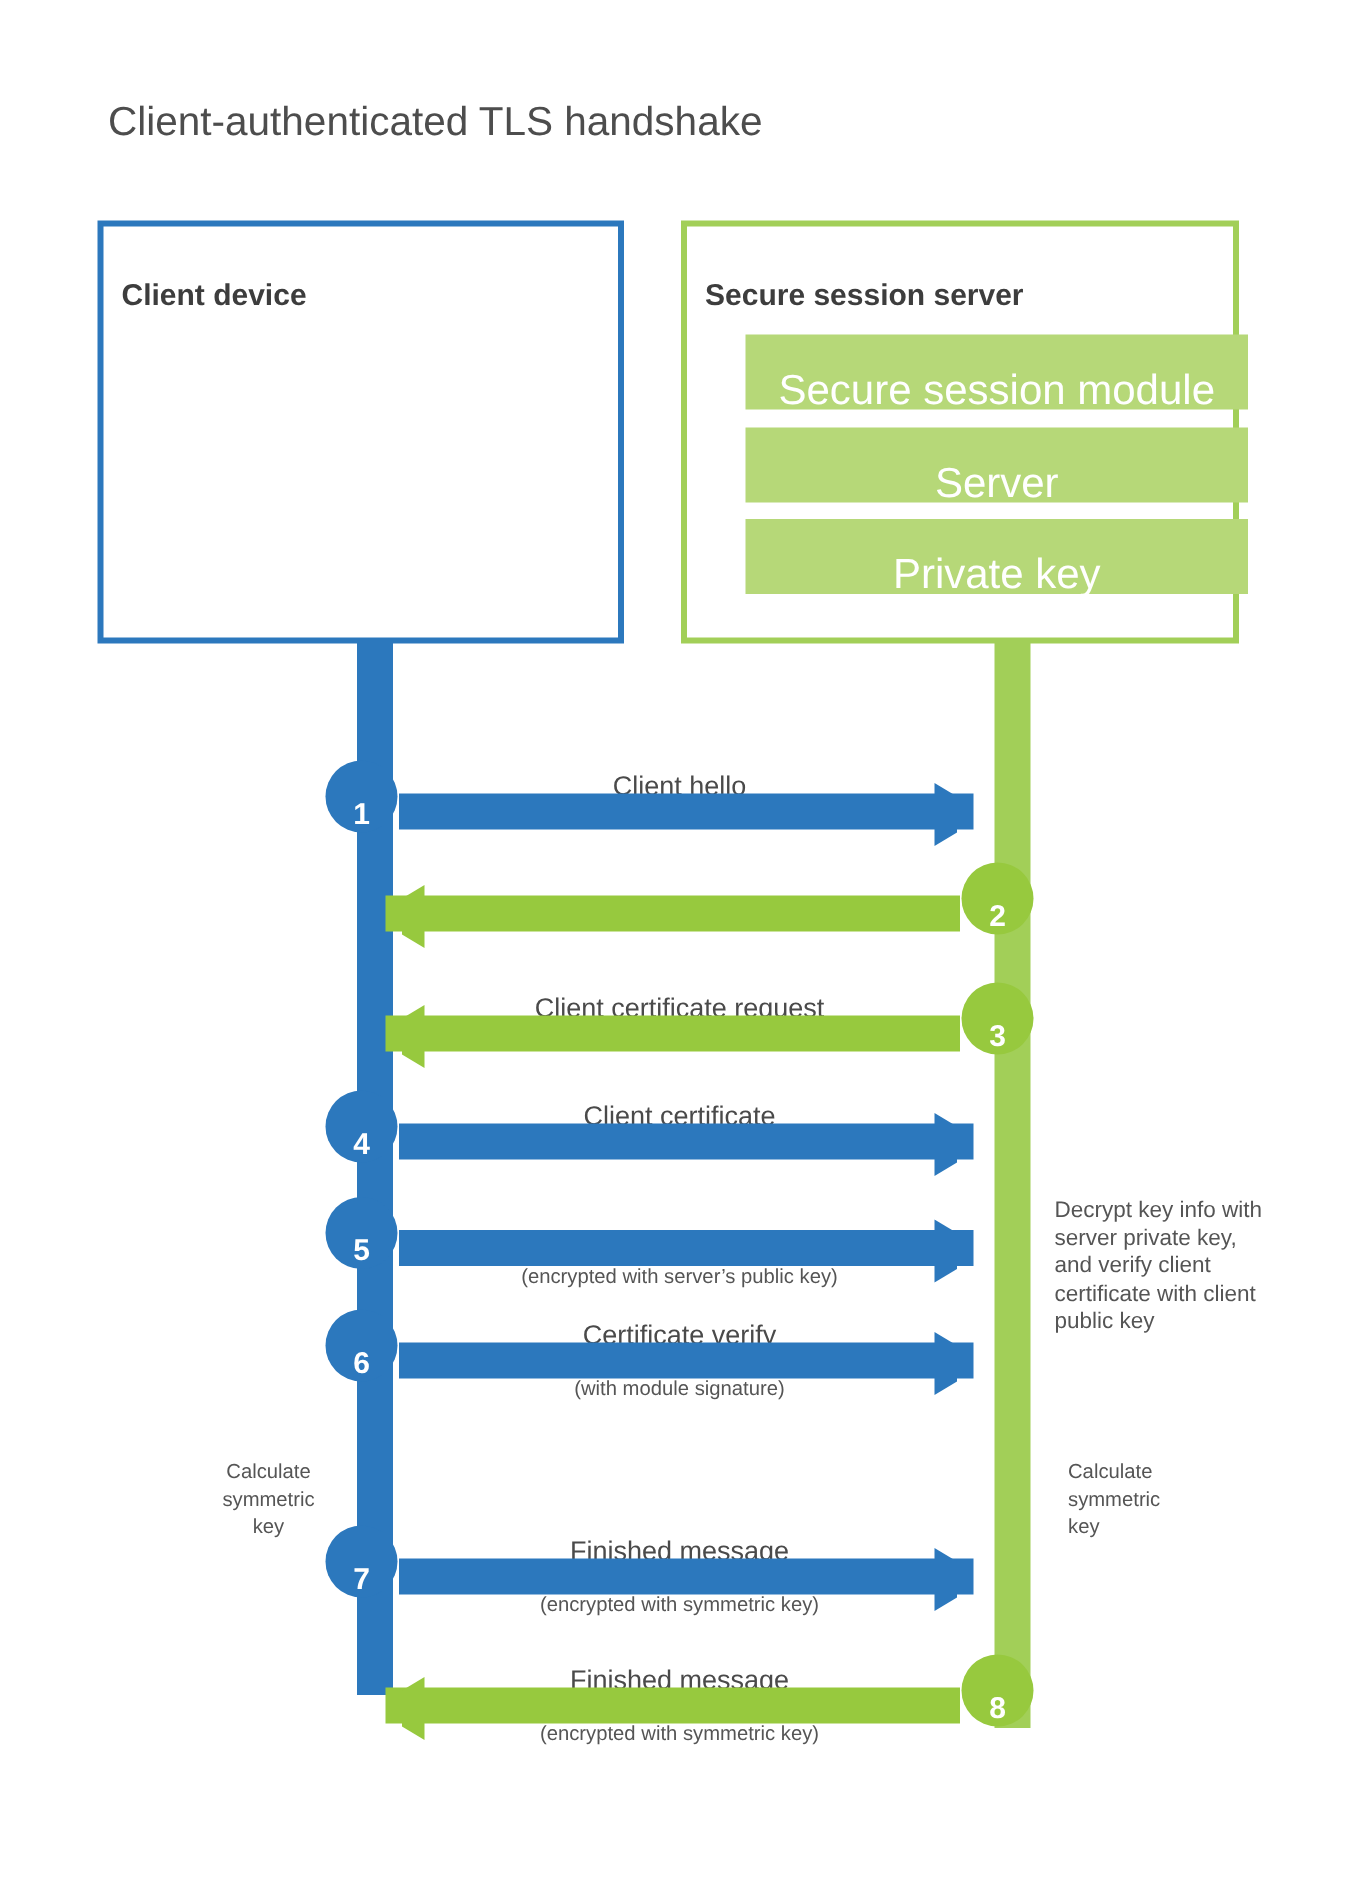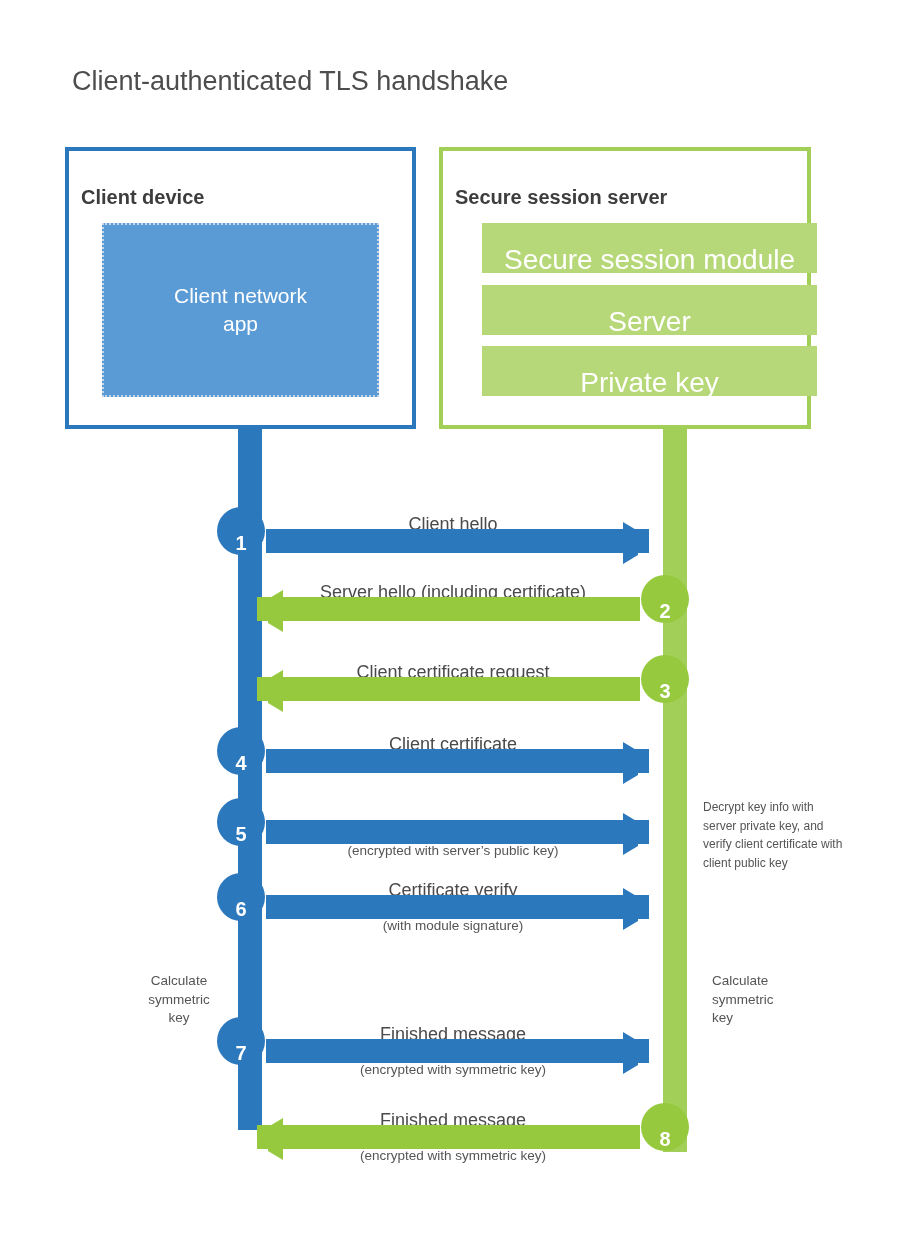--- a/index.html
+++ b/index.html
@@ -18,21 +18,21 @@
   .canvas{position:relative;width:900px;height:1256px;background:#fff;overflow:hidden;}
 
   .title{
     position:absolute;left:36px;top:30px;
     font-size:27px;font-weight:300;color:#4d4d4d;letter-spacing:0px;
   }
 
   
   .actor-box{position:absolute;top:123px;height:282px;background:#fff;}
   .client-box{left:41px;width:351px;border:4px solid var(--blue);}
-  .server-box{left:415px;width:372px;border:4px solid var(--green-line);}
+  .server-box{left:430px;width:372px;border:4px solid var(--green-line);}
   .actor-title{
     position:absolute;top:23px;left:0;width:100%;text-align:left;
     font-size:20px;font-weight:bold;color:var(--text-dark);
   }
   .app-rect{
     position:absolute;left:33px;top:72px;width:277px;height:174px;
     background:var(--blue-fill);border:2px dotted #c3d7ec;
     display:flex;align-items:center;justify-content:center;
   }
   .app-text{
@@ -75,59 +75,55 @@
     position:absolute;left:220px;width:418px;height:22px;text-align:center;
     font-size:18px;color:var(--text-mid);z-index:2;
   }
   .sub{
     position:absolute;left:220px;width:418px;text-align:center;
     font-size:13.5px;color:var(--text-soft);z-index:2;
   }
 
   
   .note{
-    position:absolute;font-size:12px;line-height:18.5px;color:var(--text-soft);z-index:2;
+    position:absolute;font-size:15px;line-height:18.5px;color:var(--text-soft);z-index:2;
   }
   .note.decrypt{left:667px;top:762px;width:164px;text-align:left;}
   .note.calc-left{left:102px;top:936px;width:106px;text-align:center;font-size:13.5px;}
   .note.calc-right{left:676px;top:936px;width:110px;text-align:left;font-size:13.5px;}
 </style>
 </head>
 <body>
 
 <div class="canvas">
 
   <h1 class="title">Client-authenticated TLS handshake</h1>
 
   <div class="actor-box client-box">
     <div class="actor-title">Client device</div>
-    <div class="app-rect">
-      <span class="app-text">Client network app</span>
-    </div>
   </div>
 
   <div class="actor-box server-box">
     <div class="actor-title">Secure session server</div>
     <div class="bar" style="top:72px">Secure session module</div>
     <div class="bar" style="top:134px">Server</div>
     <div class="bar" style="top:195px">Private key</div>
   </div>
 
   <div class="lifeline blue"></div>
   <div class="lifeline green"></div>
 
   <div class="badge blue-badge" style="top:483px">1</div>
   <div class="msg" style="top:478px">Client hello</div>
   <div class="arrow right" style="top:498px">
     <span class="shaft"></span>
     <span class="head"></span>
   </div>
 
   <div class="badge green-badge" style="top:551px">2</div>
-  <div class="msg" style="top:546px">Server hello (including certificate)</div>
   <div class="arrow left" style="top:566px">
     <span class="shaft"></span>
     <span class="head"></span>
   </div>
 
   <div class="badge green-badge" style="top:631px">3</div>
   <div class="msg" style="top:626px">Client certificate request</div>
   <div class="arrow left" style="top:646px">
     <span class="shaft"></span>
     <span class="head"></span>

